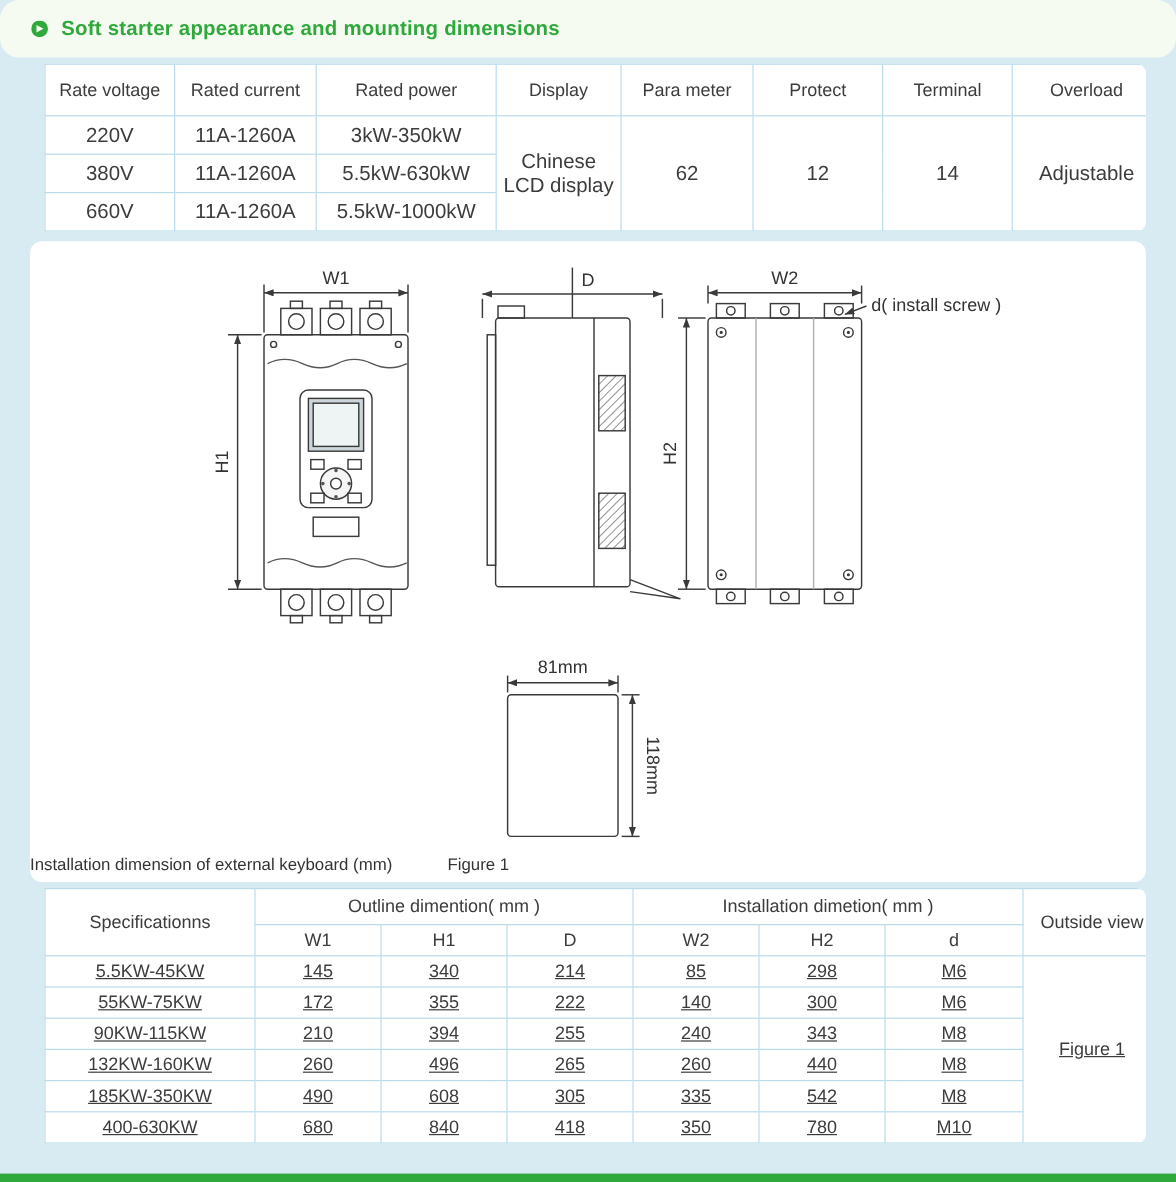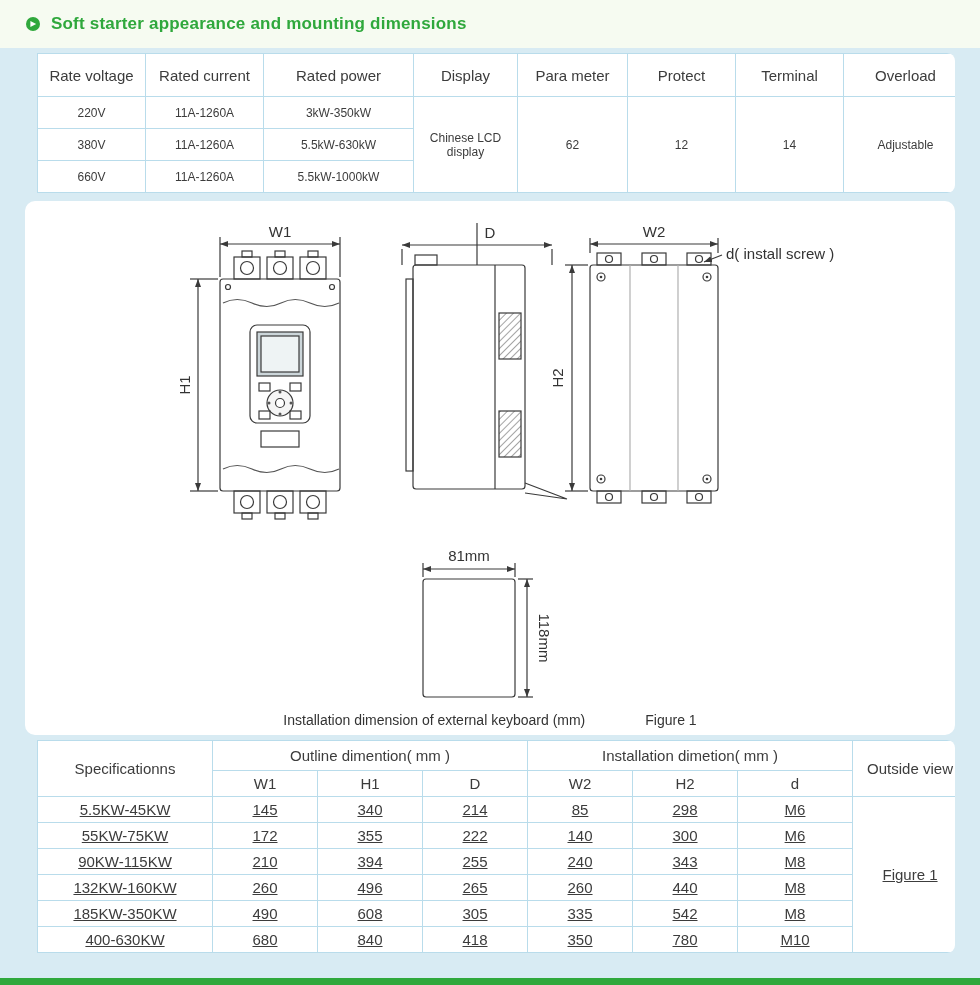--- a/index.html
+++ b/index.html
@@ -6,41 +6,41 @@
   body {
     width:980px; height:985px; overflow:hidden;
     background:#d8ebf3;
     font-family:"Liberation Sans", sans-serif;
     color:#3c3c3c;
     display:flex; flex-direction:column;
   }
   .titlebar {
     background:#f6fbf1;
     height:48px; display:flex; align-items:center;
-    padding-left:26px; gap:11px; flex:0 0 auto;
+    padding-left:26px; gap:11px; flex:0 0 auto;border-radius:16px;
   }
   .titlebar h1 {
     margin:0; font-size:17px; font-weight:600; color:#2fa83c; letter-spacing:.2px;
   }
   .bullet { width:14px; height:14px; display:inline-flex; }
   .tblwrap { margin:5px 25px 0 25px; border-radius:8px; overflow:hidden; flex:0 0 auto;padding-left:12px; }
   table.tbl { width:930px; border-collapse:collapse; background:#ffffff; table-layout:fixed; }
   table.tbl th, table.tbl td {
     border:1px solid #b9dceb; text-align:center; vertical-align:middle;
     font-weight:normal; color:#3c3c3c; padding:0 2px;
   }
   .t1 th { height:42px; font-size:15px; }
-  .t1 td { height:31px; font-size:12px; }
+  .t1 td { height:31px; font-size:17px; }
   .panel {
     margin:8px 25px 0 25px; background:#ffffff; border-radius:10px;
     flex:0 0 auto; padding-top:6px;
   }
   .panel svg { display:block; }
   .caption-row {
-    display:flex; justify-content:center; align-items:center; gap:60px;
+    display:flex; justify-content:flex-start; align-items:center; gap:46px;
     height:30px; font-size:14px; color:#333;
   }
   .t2 th { font-size:15px; }
   .t2 .hrow1 th { height:29px; }
   .t2 .hrow2 th { height:25px; }
   .t2 td { height:25px; font-size:15px;text-decoration:underline; }
   .footer-bar { margin-top:auto; height:7px; background:#2fa83c; flex:0 0 auto; }
   svg text { font-family:"Liberation Sans", sans-serif; font-size:15px; fill:#333; stroke:none; }
 </style>
 </head>

